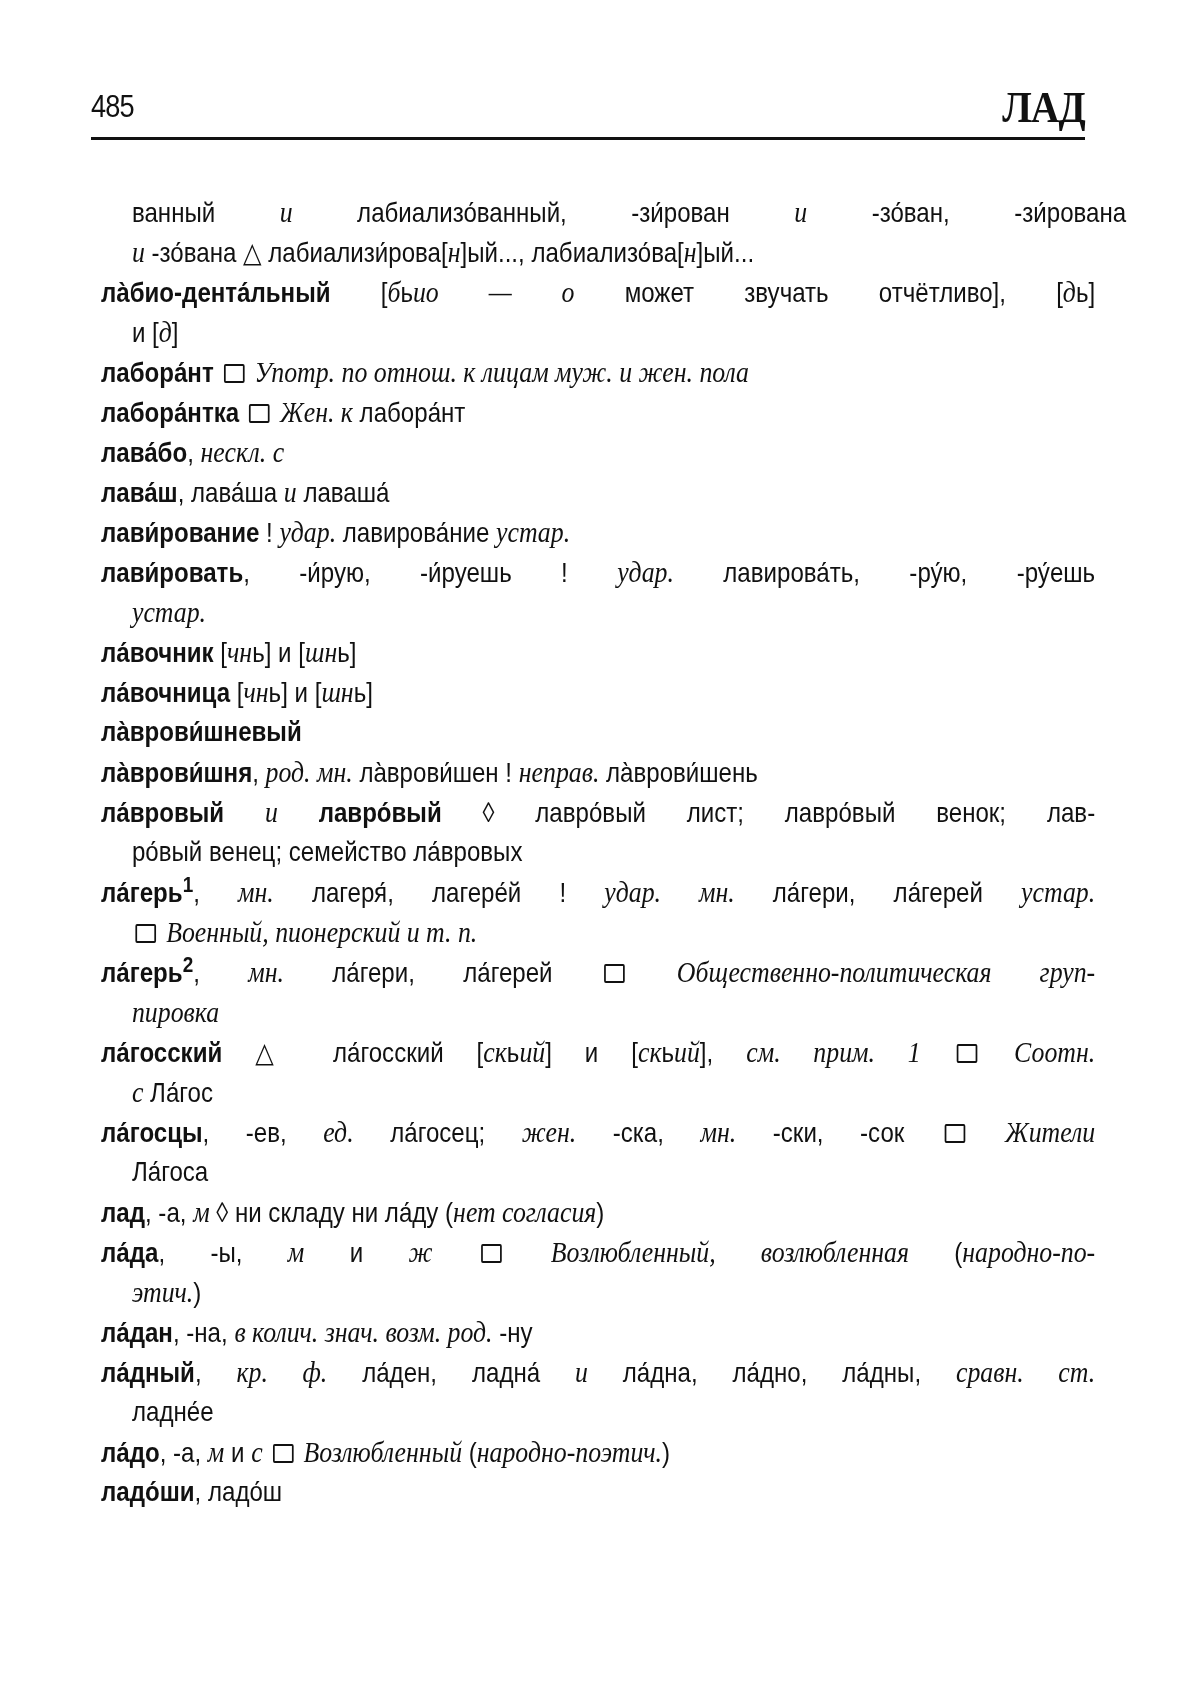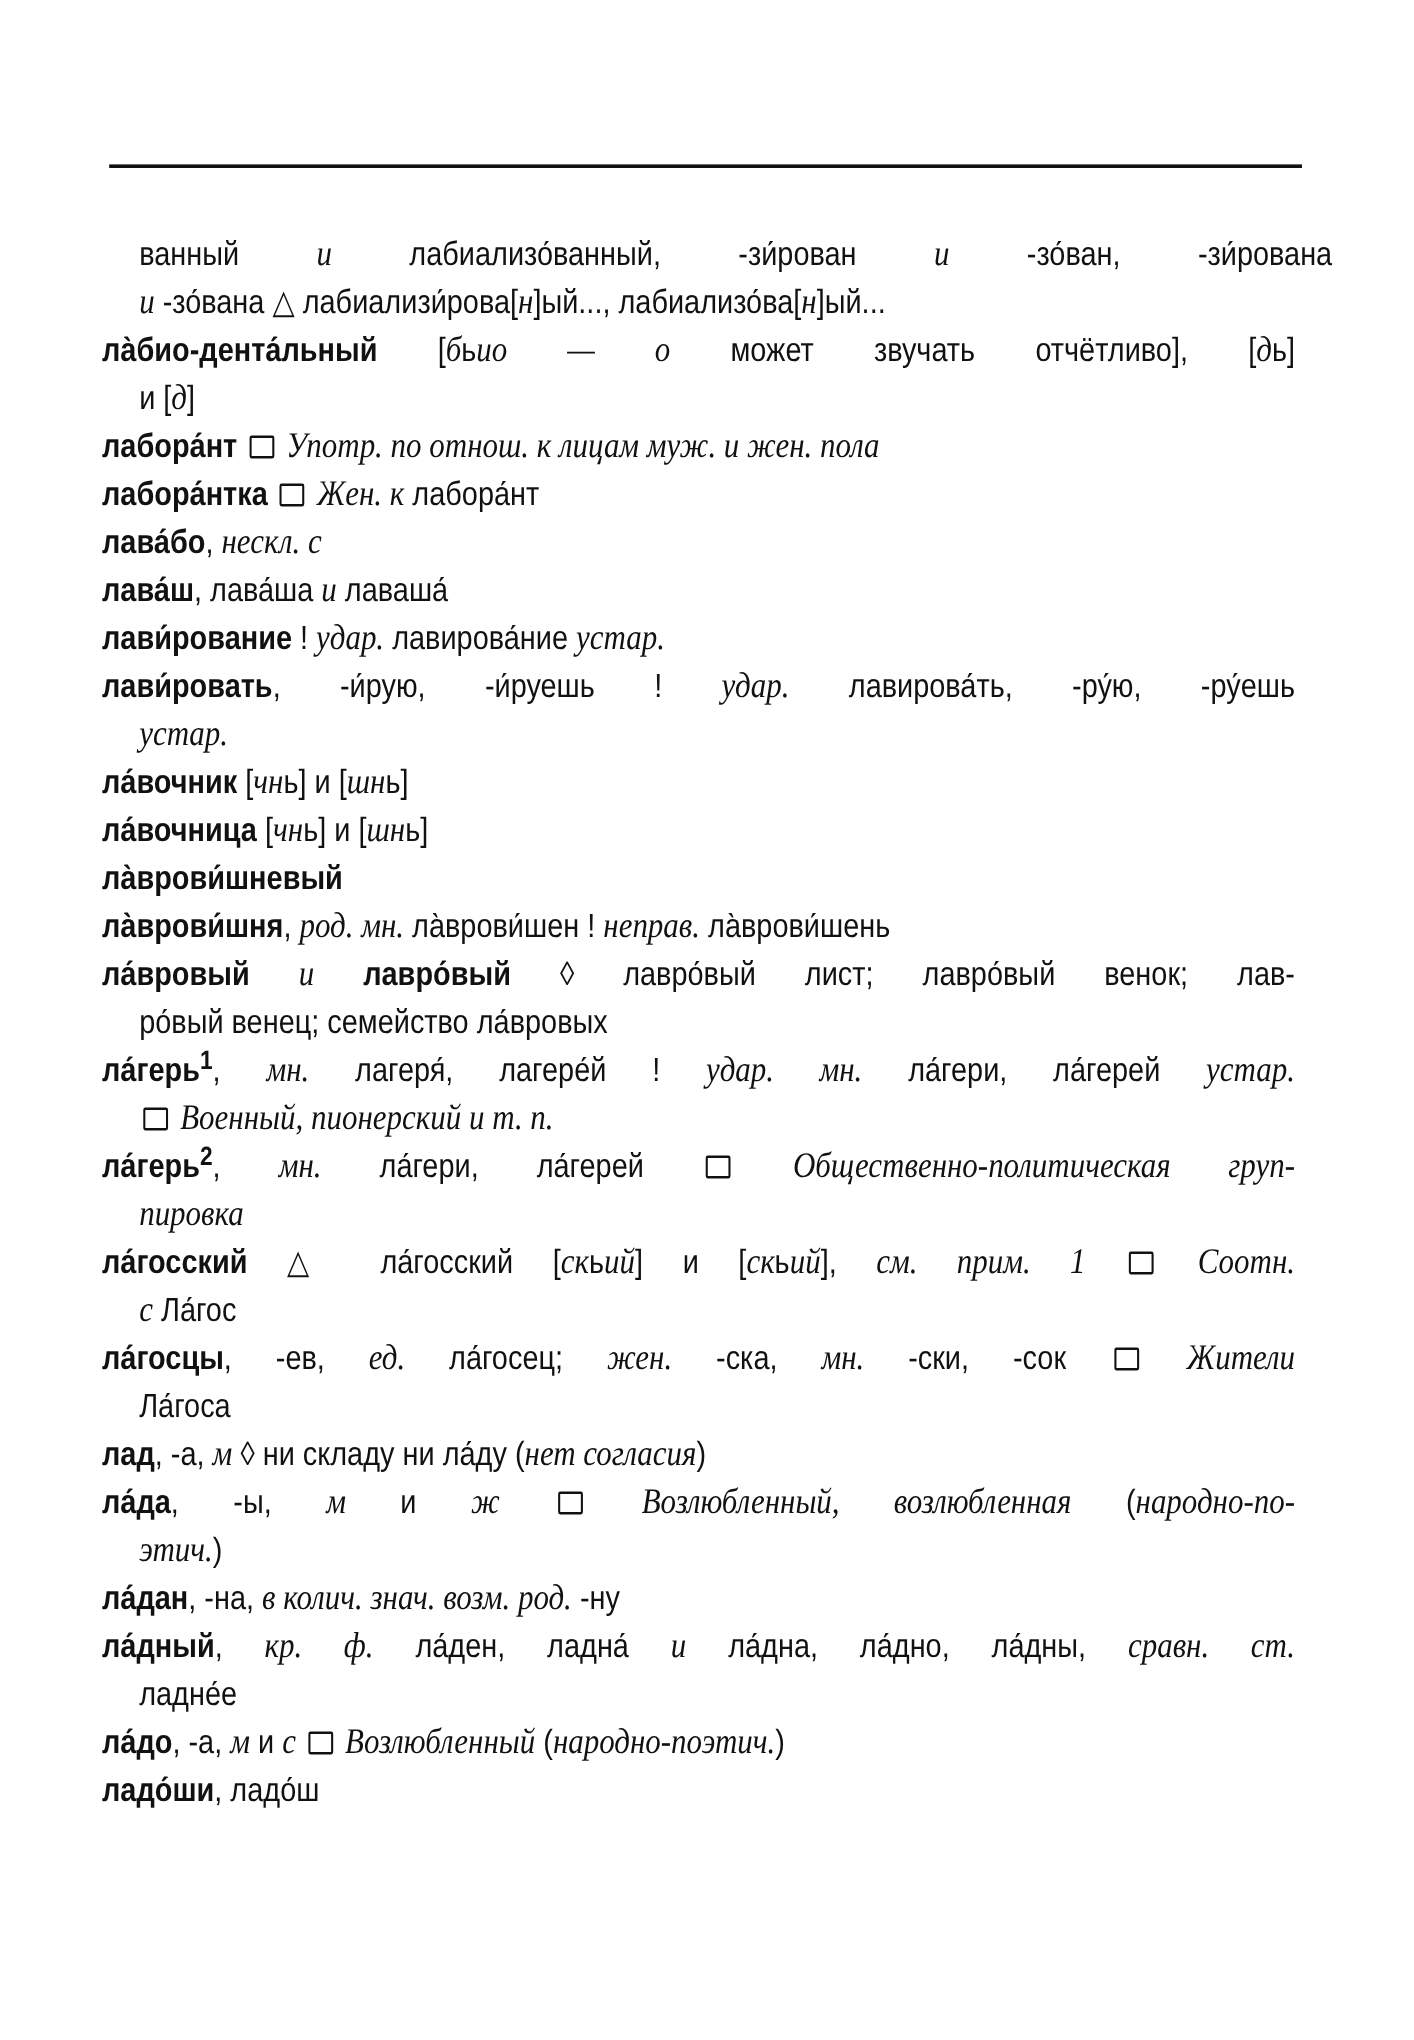--- a/index.html
+++ b/index.html
@@ -18,21 +18,21 @@
     }
     .running-head {
       position: absolute; right: 0; top: 0;
       font-family: "Liberation Serif", serif; font-weight: bold;
       font-size: 44px; letter-spacing: -1px; transform: scaleX(0.9); transform-origin: right;
     }
     .rule {
       position: absolute; left: 91px; top: 137px; width: 994px; height: 3px; background: #111;
     }
     .body {
-      position: absolute; left: 85px; top: 192px; width: 994px;
+      position: absolute; left: 101px; top: 192px; width: 994px;
     }
     .line {
       height: 40px; line-height: 40px; white-space: nowrap;
       font-family: "Liberation Sans", sans-serif; font-size: 28px;
       transform: scaleX(0.86); transform-origin: left;
       width: 1156px;
     }
     .line.cont { padding-left: 36px; }
     .line.justify { text-align: justify; text-align-last: justify; }
     .r { font-weight: normal; font-style: normal; }
@@ -41,20 +41,24 @@
     .sup { font-weight: bold; font-size: 22px; vertical-align: 10px; line-height: 0; }
     .box {
       display: inline-block; width: 24px; height: 19px; border: 2.5px solid #111;
       border-radius: 2px; vertical-align: -1px; margin: 0 4px; box-sizing: border-box;
     }
   </style>
 </head>
 <body>
 
 <div class="page">
+  <div class="header">
+    <span class="page-number">485</span>
+    <span class="running-head">ЛАД</span>
+  </div>
   <div class="rule"></div>
   <div class="body" id="entries-body">
       <div class="line cont justify"><span class="r">ванный </span><span class="i">и</span><span class="r"> лабиализо́ванный, -зи́рован </span><span class="i">и</span><span class="r"> -зо́ван, -зи́рована</span></div>
       <div class="line cont"><span class="i">и</span><span class="r"> -зо́вана △ лабиализи́рова[</span><span class="i">н</span><span class="r">]ый..., лабиализо́ва[</span><span class="i">н</span><span class="r">]ый...</span></div>
       <div class="line justify"><span class="b">ла̀био-дента́льный</span><span class="r"> [</span><span class="i">б</span><span class="r">ь</span><span class="i">ио — о</span><span class="r"> может звучать отчётливо], [</span><span class="i">д</span><span class="r">ь]</span></div>
       <div class="line cont"><span class="r">и [</span><span class="i">д</span><span class="r">]</span></div>
       <div class="line"><span class="b">лабора́нт</span><span class="r"> </span><span class="box"></span><span class="r"> </span><span class="i">Употр. по отнош. к лицам муж. и жен. пола</span></div>
       <div class="line"><span class="b">лабора́нтка</span><span class="r"> </span><span class="box"></span><span class="r"> </span><span class="i">Жен. к</span><span class="r"> лабора́нт</span></div>
       <div class="line"><span class="b">лава́бо</span><span class="r">, </span><span class="i">нескл. с</span></div>
       <div class="line"><span class="b">лава́ш</span><span class="r">, лава́ша </span><span class="i">и</span><span class="r"> лаваша́</span></div>

